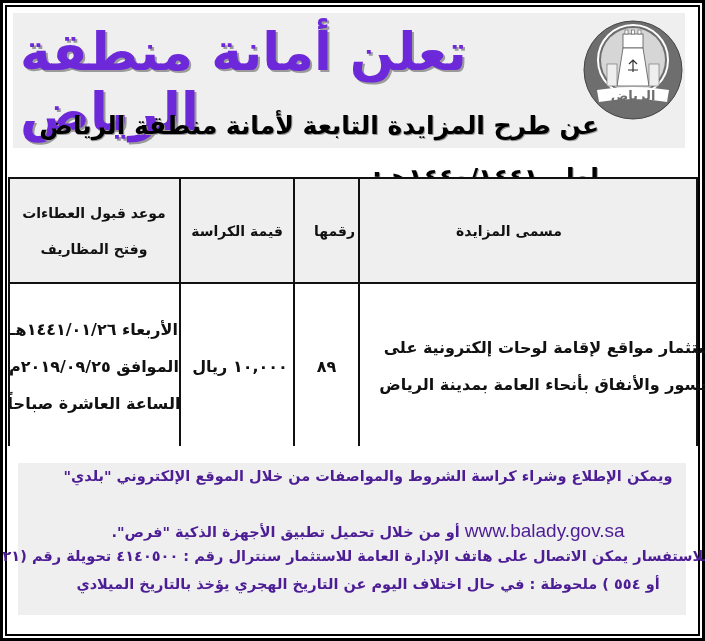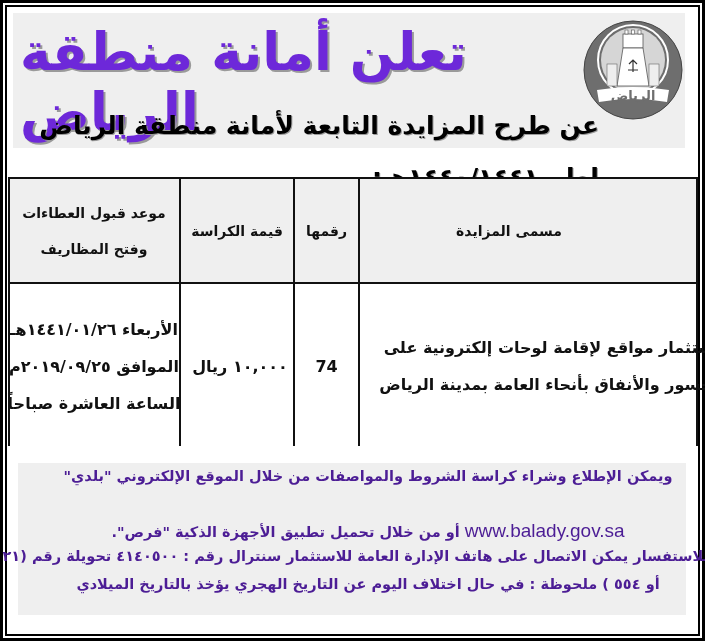--- a/index.html
+++ b/index.html
@@ -70,21 +70,21 @@
   <path d="M46 44 L50 40 L54 44 M50 40 L50 52 M45 50 L55 50" stroke="#333" stroke-width="1.2" fill="none"></path>
   <path d="M14 70 Q50 64 86 70 L84 82 Q50 76 16 82 Z" fill="#fff"></path>
   <text x="50" y="80" text-anchor="middle" font-family="DejaVu Sans, sans-serif" font-weight="bold" font-size="13" fill="#6e6e6e">الرياض</text>
 </svg>
 
 <div class="table">
   <div class="hrow">
     <div class="cell" style="left:351px; width:300px;">
       <span>مسمى المزايدة</span>
     </div>
-    <div class="cell" style="left:286px; width:65px;">
+    <div class="cell" style="left:286px; width:65px;padding-left:8px;">
       <span>رقمها</span>
     </div>
     <div class="cell" style="left:0; width:172px;">
       <span class="stack">
         <span>موعد قبول العطاءات</span>
         <span>وفتح المظاريف</span>
       </span>
     </div>
     <div class="cell" style="left:172px; width:114px;">
       <span>قيمة الكراسة</span>
@@ -92,21 +92,21 @@
   </div>
 
   <div class="brow">
     <div class="cell" style="left:352px; width:383px;">
       <span class="stack">
         <span>استثمار مواقع لإقامة لوحات إلكترونية على</span>
         <span>الجسور والأنفاق بأنحاء العامة بمدينة الرياض</span>
       </span>
     </div>
     <div class="cell" style="left:286px; width:65px;">
-      <span>74</span>
+      <span>٨٩</span>
     </div>
     <div class="cell" style="left:172px; width:120px;">
       <span>١٠,٠٠٠ ريال</span>
     </div>
     <div class="cell" style="left:0; width:172px;">
       <span class="stack">
         <span>الأربعاء ١٤٤١/٠١/٢٦هـ</span>
         <span>الموافق ٢٠١٩/٠٩/٢٥م</span>
         <span>الساعة العاشرة صباحاً</span>
       </span>

